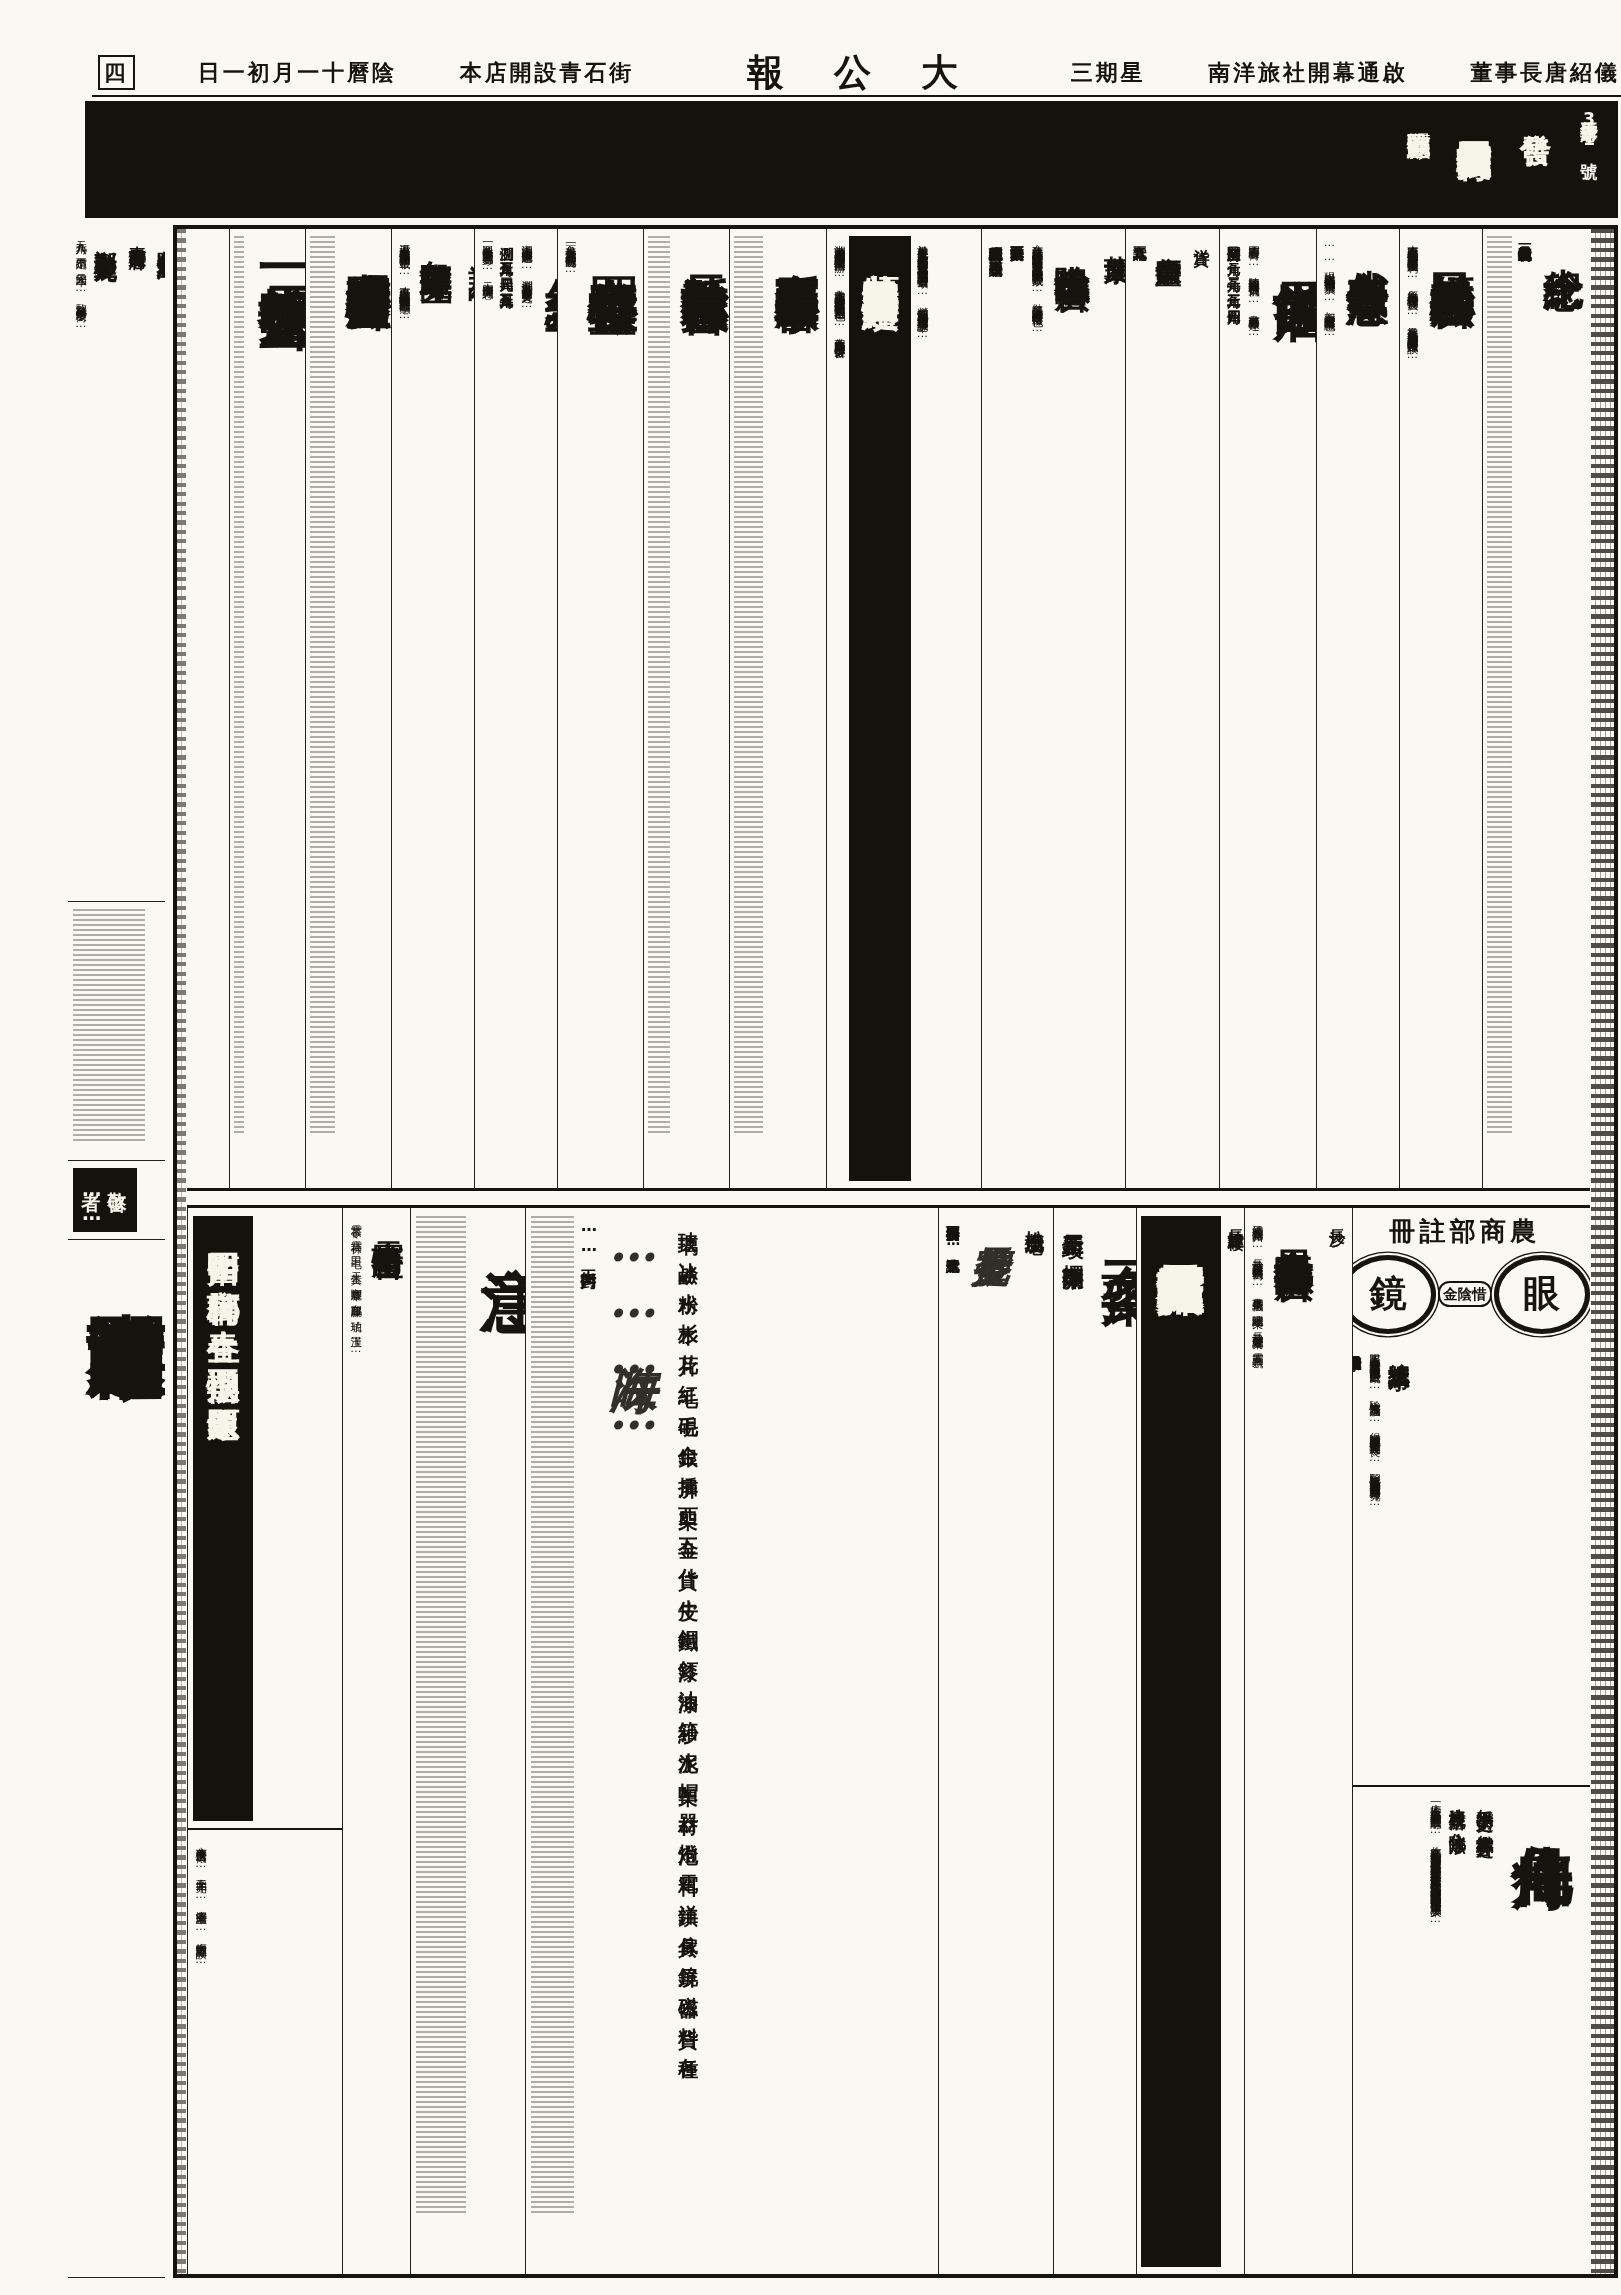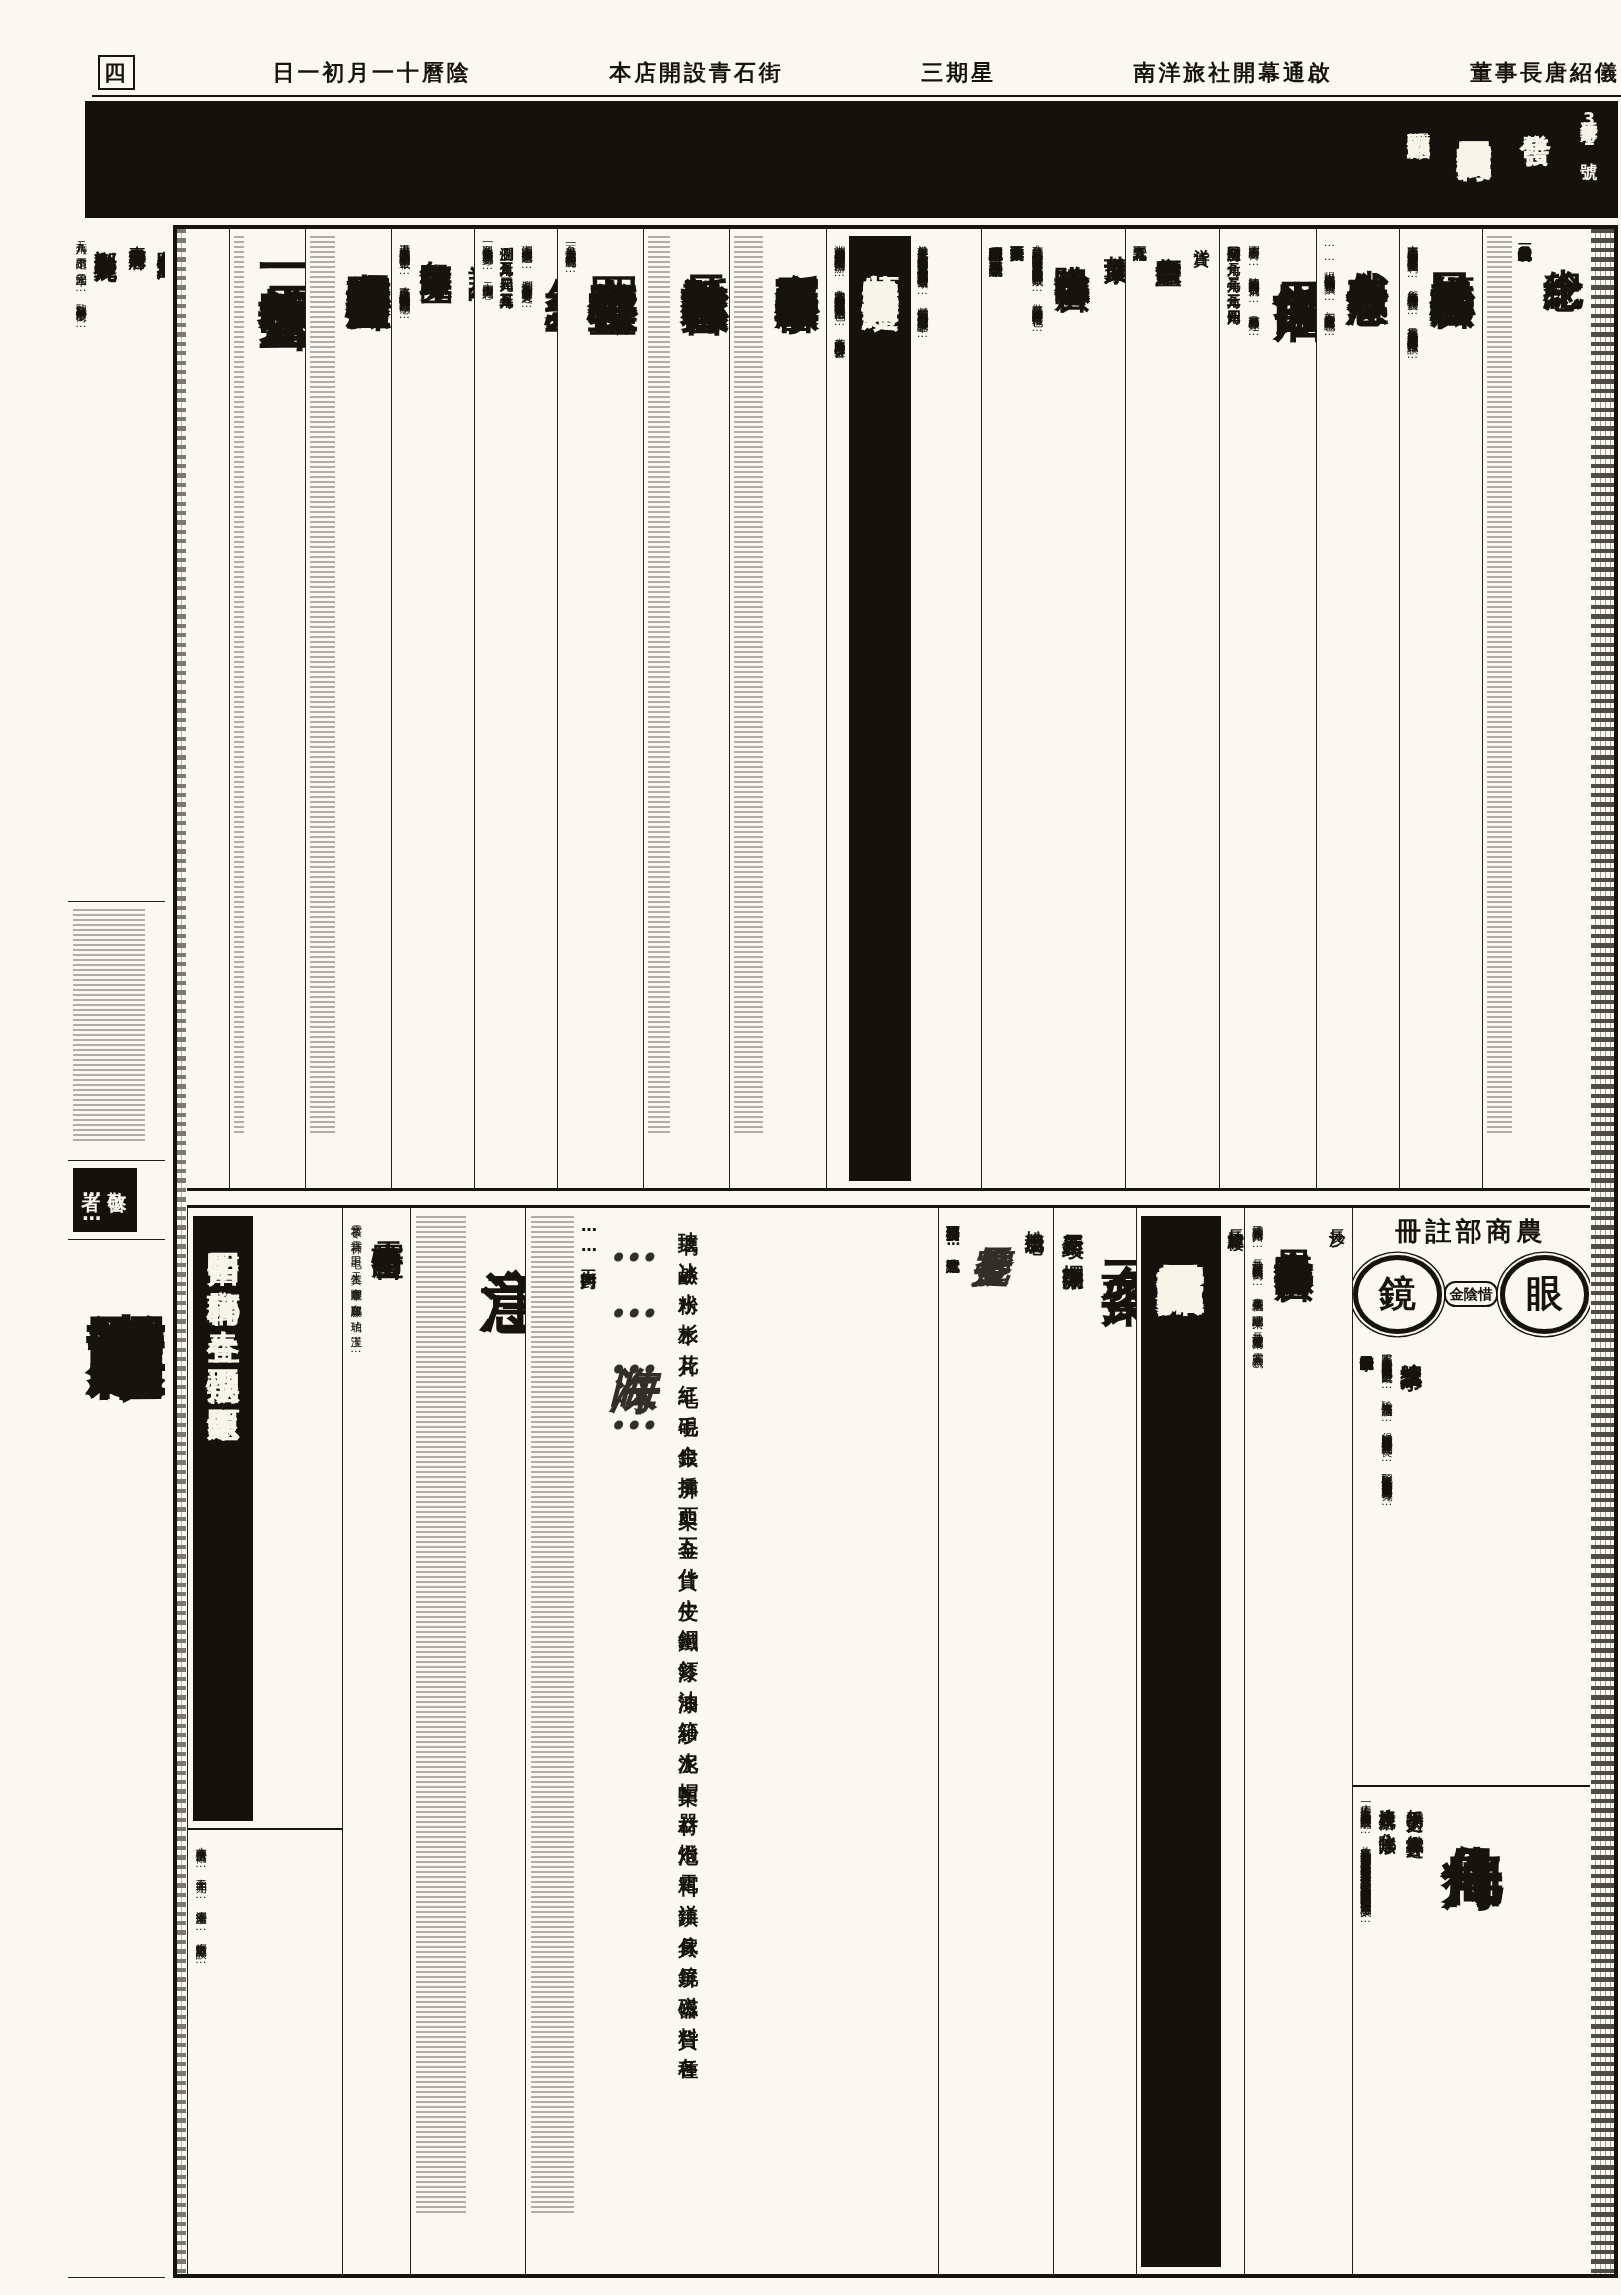--- a/index.html
+++ b/index.html
@@ -53,20 +53,21 @@
 </style>
 </head>
 <body>
 
 <div class="paper">
 
   <div class="masthead">
     <span class="mi">董事長唐紹儀</span>
     <span class="mi">南洋旅社開幕通啟</span>
     <span class="mi">三期星</span>
+    <span class="mi paper-name">報公大</span>
     <span class="mi">本店開設青石街</span>
     <span class="mi">日一初月一十曆陰</span>
     <span class="mi pageno">四</span>
   </div>
 
   <div class="banner">
     <div class="v loc">長沙府正街31號</div>
     <div class="v sell">發售</div>
     <div class="v goods">圖書儀器學校用品體育器械貨物精美</div>
     <div class="v tail">價廉克己賜顧歡迎</div>
@@ -230,21 +231,21 @@
             <div class="vrow">
               <div class="vflow">
                 <div class="part big" style="font-size: 59px;">一大長推盤聲明</div>
                 <div class="part noise" style="width: 10px;"></div>
               </div>
             </div>
           </div>
         </div>
       <div class="divider"></div>
       <div class="sec bot" id="botads">
-          <div class="ad" style="width: 238px;">
+          <div class="ad" style="width: 238px; align-items: flex-end;">
             <div class="ad-sub" style="height: 577px;">
               <div class="hlabel">冊註部商農</div>
               <div class="spec">
                 <div class="lens">眼</div>
                 <div class="bridge">金陰惜</div>
                 <div class="lens">鏡</div>
               </div>
               <div class="vrow" style="flex: 1 1 0%;">
                 <div class="vflow">
                   <div class="part big" style="font-size: 21.6px;">總號設八角亭</div>

